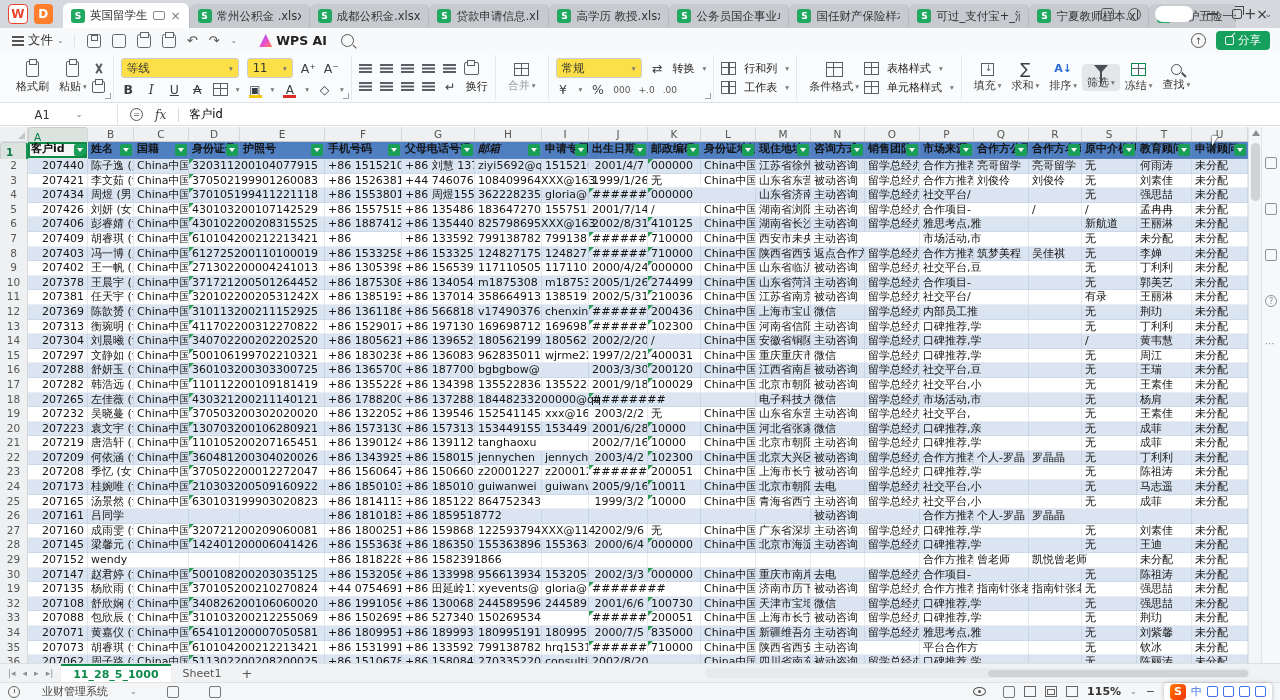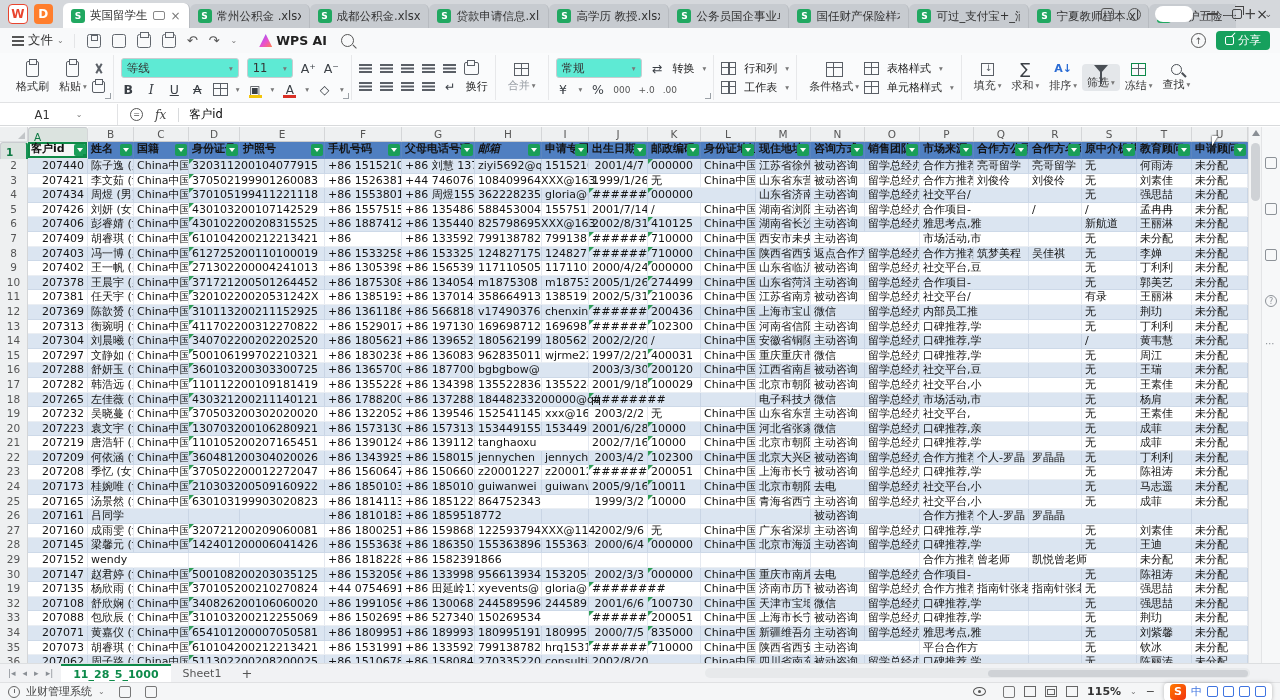--- a/index.html
+++ b/index.html
@@ -63,21 +63,21 @@
   .rbig .lbl { display:flex; align-items:center; gap:2px; }
   .dis { color:#9aa0a6; }
   .caret { font-size:7.5px; color:#777; }
   .rcol { display:flex; flex-direction:column; justify-content:center; gap:4px; }
   .rrow { display:flex; align-items:center; gap:8px; }
   .clipb { width:13px; height:16px; border:1.3px solid #5a5f66; border-radius:2px; position:relative; }
   .clipb::after { content:""; position:absolute; left:2px; top:-3px; width:6px; height:4px; border:1px solid #5a5f66; background:#fafbfc; }
   .scis { position:relative; width:14px; height:14px; }
   .scis::before,.scis::after { content:""; position:absolute; left:6px; top:0; width:1.6px; height:11px; background:#5a5f66; }
   .scis::before { transform:rotate(30deg); } .scis::after { transform:rotate(-30deg); }
-  .sel { border:1px solid #c9ccd0; background:#5eead4; border-radius:3px; height:20px; display:flex; align-items:center; justify-content:space-between; padding:0 5px; font-size:11.5px; color:#333; }
+  .sel { border:1px solid #c9ccd0; background:#fde047; border-radius:3px; height:20px; display:flex; align-items:center; justify-content:space-between; padding:0 5px; font-size:11.5px; color:#333; }
   .fmt-letter { font-size:12.5px; color:#3a3f45; width:15px; text-align:center; }
   .fmt-letter.b { font-weight:bold; } .fmt-letter.i { font-style:italic; font-family:"DejaVu Serif",serif; }
   .fmt-letter.u { text-decoration:underline; } .fmt-letter.s { text-decoration:line-through; }
   .colorbar { position:relative; width:15px; text-align:center; font-size:12px; color:#3a3f45; }
   .colorbar::after { content:""; position:absolute; left:1px; right:1px; bottom:-1px; height:3px; }
   .colorbar.yel::after { background:#f4c50b; } .colorbar.red::after { background:#d93025; }
   .alnico { width:13px; height:2px; background:#5a5f66; box-shadow:0 3.5px 0 #5a5f66,0 7px 0 #5a5f66; margin-top:-7px; }
   .gridico { width:15px; height:13px; border:1.3px solid #5a5f66; position:relative; }
   .gridico::before { content:""; position:absolute; left:0; right:0; top:4px; height:1.2px; background:#5a5f66; }
   .gridico::after { content:""; position:absolute; top:0; bottom:0; left:6px; width:1.2px; background:#5a5f66; }
@@ -143,21 +143,21 @@
   .sheetbar { position:absolute; top:663px; left:0; right:0; height:19px; background:#f1f2f4; border-top:1px solid #dcdee0; display:flex; align-items:center; font-size:11px; color:#555; }
   .snav { display:flex; gap:7px; padding:0 8px; color:#8a8f95; font-size:9px; }
   .stab { padding:0 12px; height:100%; display:flex; align-items:center; }
   .stab.active { background:#fff; color:#0d8a4a; font-weight:bold; border-top:2px solid #0d8a4a; }
   .saddtab { padding:0 8px; font-size:13px; color:#555; }
   .hscroll { position:absolute; right:30px; top:4px; width:545px; height:10px; background:#e7e9eb; border-radius:5px; }
   .hthumb { position:absolute; right:2px; top:1.5px; width:260px; height:7px; background:#cfd2d6; border-radius:4px; }
 
   
   .statusbar { position:absolute; top:682px; left:0; right:0; height:18px; background:#f5f6f7; border-top:1px solid #e0e1e3; display:flex; align-items:center; font-size:11px; color:#444; }
-  .sb-left { display:flex; align-items:center; gap:6px; padding-left:8px; }
+  .sb-left { display:flex; align-items:center; gap:22px; padding-left:8px; }
   .sb-circ { width:12px; height:12px; border:1.2px solid #666; border-radius:50%; position:relative; }
   .sb-circ::after { content:""; position:absolute; left:5px; top:2px; width:1.2px; height:4px; background:#666; }
   .sb-ico { width:12px; height:12px; border:1.2px solid #777; border-radius:2px; margin-left:8px; }
   .sb-right { position:absolute; right:8px; display:flex; align-items:center; gap:9px; }
   .eye { width:13px; height:9px; border:1.2px solid #555; border-radius:50%; position:relative; }
   .eye::after { content:""; position:absolute; left:4px; top:2px; width:3px; height:3px; border-radius:50%; background:#555; }
   .viewico { width:12px; height:11px; border:1.2px solid #666; }
   .viewico.mid::after { content:""; display:block; margin:2px auto 0; width:6px; height:4px; border:1px solid #666; }
   .zoomtxt { font-weight:bold; color:#333; }
   .sogou { display:flex; align-items:center; gap:5px; background:#fff; border-radius:4px; padding:1px 6px; box-shadow:0 0 4px rgba(0,0,0,.25); }
@@ -627,21 +627,21 @@
       </div>
       <div class="g-row drow">
         <div class="g-gutter">5</div>
         <div class="g-cell ar" style="width: 60px;">207426</div>
         <div class="g-cell" style="width: 46px;">刘妍 (女)</div>
         <div class="g-cell" style="width: 55px;">China中国</div>
         <div class="g-cell ovf gc" style="width: 51px;">430103200107142529</div>
         <div class="g-cell" style="width: 85px;"></div>
         <div class="g-cell" style="width: 77px;">+86 15575158</div>
         <div class="g-cell" style="width: 73px;">+86 1354866895</div>
-        <div class="g-cell" style="width: 67px;">588453004</div>
+        <div class="g-cell" style="width: 67px;">183647270</div>
         <div class="g-cell" style="width: 47px;">155751588</div>
         <div class="g-cell ar" style="width: 59px;">2001/7/14</div>
         <div class="g-cell" style="width: 53px;">/</div>
         <div class="g-cell" style="width: 55px;">China中国</div>
         <div class="g-cell" style="width: 55px;">湖南省浏阳</div>
         <div class="g-cell" style="width: 54px;">主动咨询</div>
         <div class="g-cell" style="width: 55px;">留学总经办</div>
         <div class="g-cell ovf" style="width: 54px;">合作项目-</div>
         <div class="g-cell" style="width: 55px;"></div>
         <div class="g-cell" style="width: 53px;">/</div>

